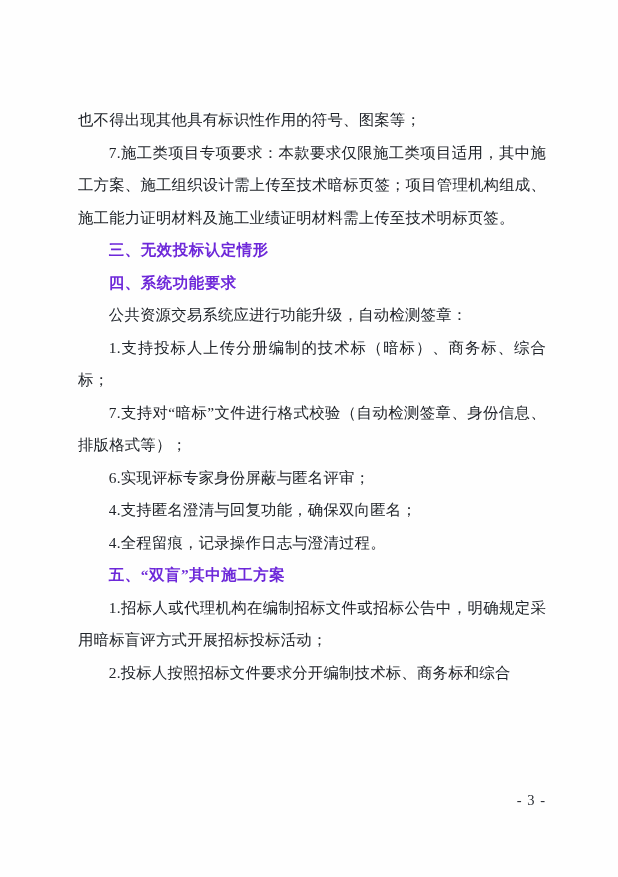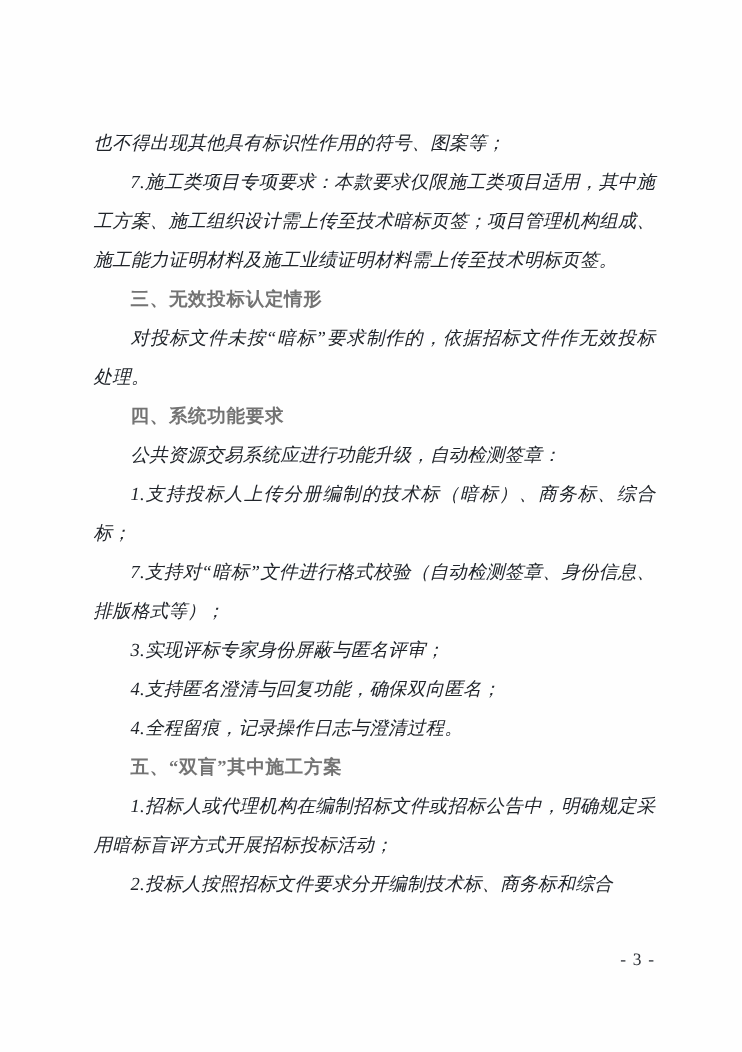--- a/index.html
+++ b/index.html
@@ -26,31 +26,30 @@
     font-size: 15.4px;
     line-height: 32.5px;
     letter-spacing: 0.2px;
     text-align: justify;
     color: #20242a;
   }
   .para {
     margin: 0;
     text-indent: 2em;
     text-align: justify;
-    font-style: italic;
   }
   .para.no-indent {
     text-indent: 0;
   }
   .heading {
     margin: 0;
     text-indent: 2em;
     font-weight: bold;
     letter-spacing: 0.6px;
-    color: #737373;
+    color: #6d28d9;
   }
   .page-number {
     position: absolute;
     left: 0;
     right: 72px;
     bottom: 68px;
     text-align: right;
     font-size: 14.5px;
     letter-spacing: 1px;
     color: #2a2e34;
@@ -61,31 +60,30 @@
 
 <div class="page">
   <div class="doc-body">
 
     <p class="para no-indent">也不得出现其他具有标识性作用的符号、图案等；</p>
 
     <p class="para">7.施工类项目专项要求：本款要求仅限施工类项目适用，其中施工方案、施工组织设计需上传至技术暗标页签；项目管理机构组成、施工能力证明材料及施工业绩证明材料需上传至技术明标页签。</p>
 
     <p class="heading">三、无效投标认定情形</p>
 
-    <p class="para">对投标文件未按“暗标”要求制作的，依据招标文件作无效投标处理。</p>
 
     <p class="heading">四、系统功能要求</p>
 
     <p class="para">公共资源交易系统应进行功能升级，自动检测签章：</p>
 
     <p class="para">1.支持投标人上传分册编制的技术标（暗标）、商务标、综合标；</p>
 
     <p class="para">7.支持对“暗标”文件进行格式校验（自动检测签章、身份信息、排版格式等）；</p>
 
-    <p class="para">3.实现评标专家身份屏蔽与匿名评审；</p>
+    <p class="para">6.实现评标专家身份屏蔽与匿名评审；</p>
 
     <p class="para">4.支持匿名澄清与回复功能，确保双向匿名；</p>
 
 
     <p class="para">4.全程留痕，记录操作日志与澄清过程。</p>
 
     <p class="heading">五、“双盲”其中施工方案</p>
 
     <p class="para">1.招标人或代理机构在编制招标文件或招标公告中，明确规定采用暗标盲评方式开展招标投标活动；</p>
 

